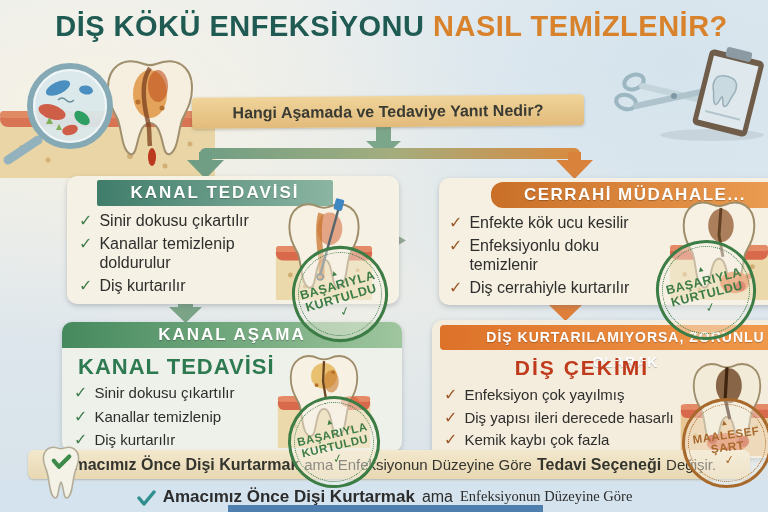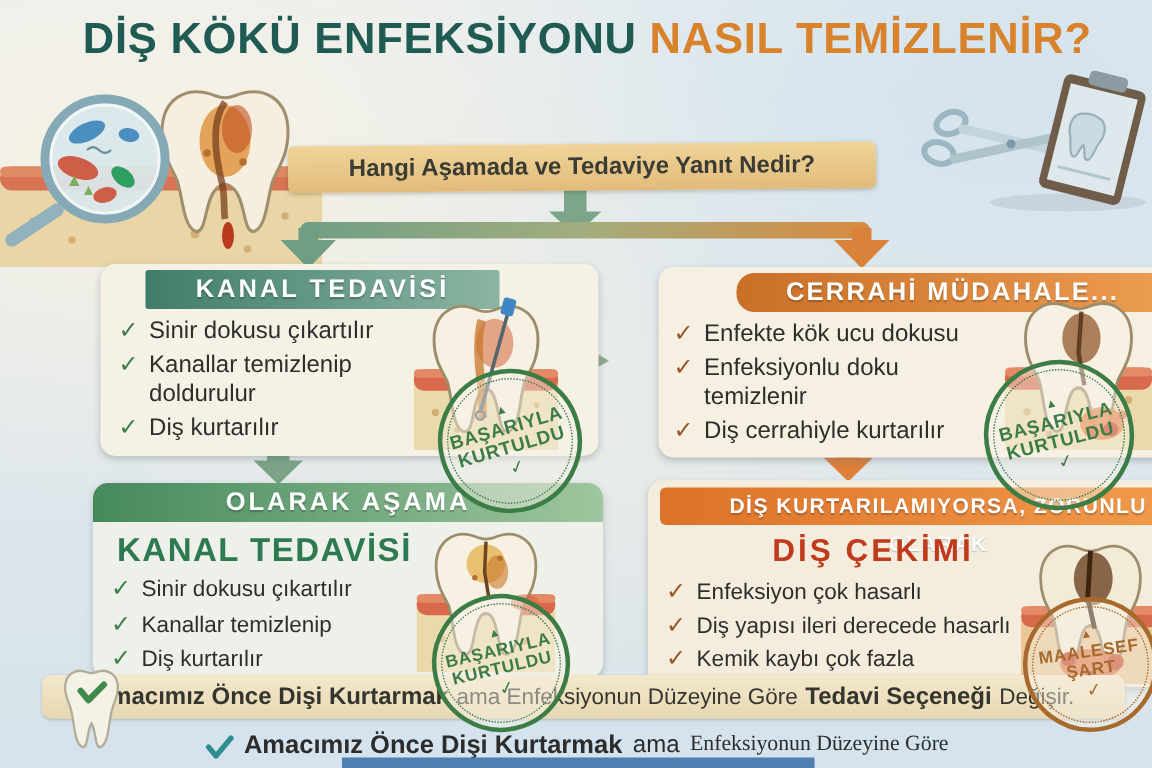--- a/index.html
+++ b/index.html
@@ -216,21 +216,21 @@
       <rect x="61" y="1" width="9" height="12" rx="2" fill="#3f86c4" transform="rotate(15 66 7)"></rect>
       <circle cx="46" cy="82" r="3" fill="none" stroke="#55656e" stroke-width="1.8"></circle>
     </svg>
   </div>
 
   <div class="panel panel-b">
     <div class="ph ph-b">CERRAHİ MÜDAHALE...</div>
     <div class="items items-b">
       <div class="item">
           <span class="chk chk-r">✓</span>
-          <span class="txt">Enfekte kök ucu dokusu</span>
+          <span class="txt">Enfekte kök ucu kesilir</span>
         </div>
       <div class="item">
           <span class="chk chk-r">✓</span>
           <span class="txt">Enfeksiyonlu doku
 temizlenir</span>
         </div>
       <div class="item">
           <span class="chk chk-r">✓</span>
           <span class="txt">Diş cerrahiyle kurtarılır</span>
         </div>
@@ -246,21 +246,21 @@
       <ellipse cx="52" cy="30" rx="13" ry="17" fill="#8a4f22" opacity=".7"></ellipse>
       <path d="M52,12 L50,40 L54,62" stroke="#4f2f14" stroke-width="3" fill="none" opacity=".8"></path>
       <ellipse cx="66" cy="88" rx="15" ry="11" fill="#e2702f" opacity=".85"></ellipse>
       <circle cx="72" cy="92" r="5" fill="#c43a1a"></circle>
         <circle cx="58" cy="94" r="3.5" fill="#d95c28"></circle>
       <circle cx="80" cy="82" r="3" fill="#d95c28" opacity=".8"></circle>
     </svg>
   </div>
 
   <div class="panel panel-c">
-    <div class="ph ph-c">OLARAK AŞAMA</div>
+    <div class="ph ph-c">KANAL AŞAMA</div>
     <div class="p-title-c">KANAL TEDAVİSİ</div>
     <div class="items items-c">
       <div class="item">
           <span class="chk chk-g">✓</span>
           <span class="txt">Sinir dokusu çıkartılır</span>
         </div>
       <div class="item">
           <span class="chk chk-g">✓</span>
           <span class="txt">Kanallar temizlenip</span>
         </div>
@@ -285,21 +285,21 @@
       <ellipse cx="78" cy="56" rx="10" ry="6" fill="#d55a30" opacity=".5"></ellipse>
     </svg>
   </div>
 
   <div class="panel panel-d">
     <div class="ph ph-d">DİŞ KURTARILAMIYORSA, ZORUNLU OLARAK</div>
     <div class="p-title-d">DİŞ ÇEKİMİ</div>
     <div class="items items-d">
       <div class="item">
           <span class="chk chk-r">✓</span>
-          <span class="txt">Enfeksiyon çok hasarlı</span>
+          <span class="txt">Enfeksiyon çok yayılmış</span>
         </div>
       <div class="item">
           <span class="chk chk-r">✓</span>
           <span class="txt">Diş yapısı ileri derecede hasarlı</span>
         </div>
       <div class="item">
           <span class="chk chk-r">✓</span>
           <span class="txt">Kemik kaybı çok fazla</span>
         </div>
     </div>

